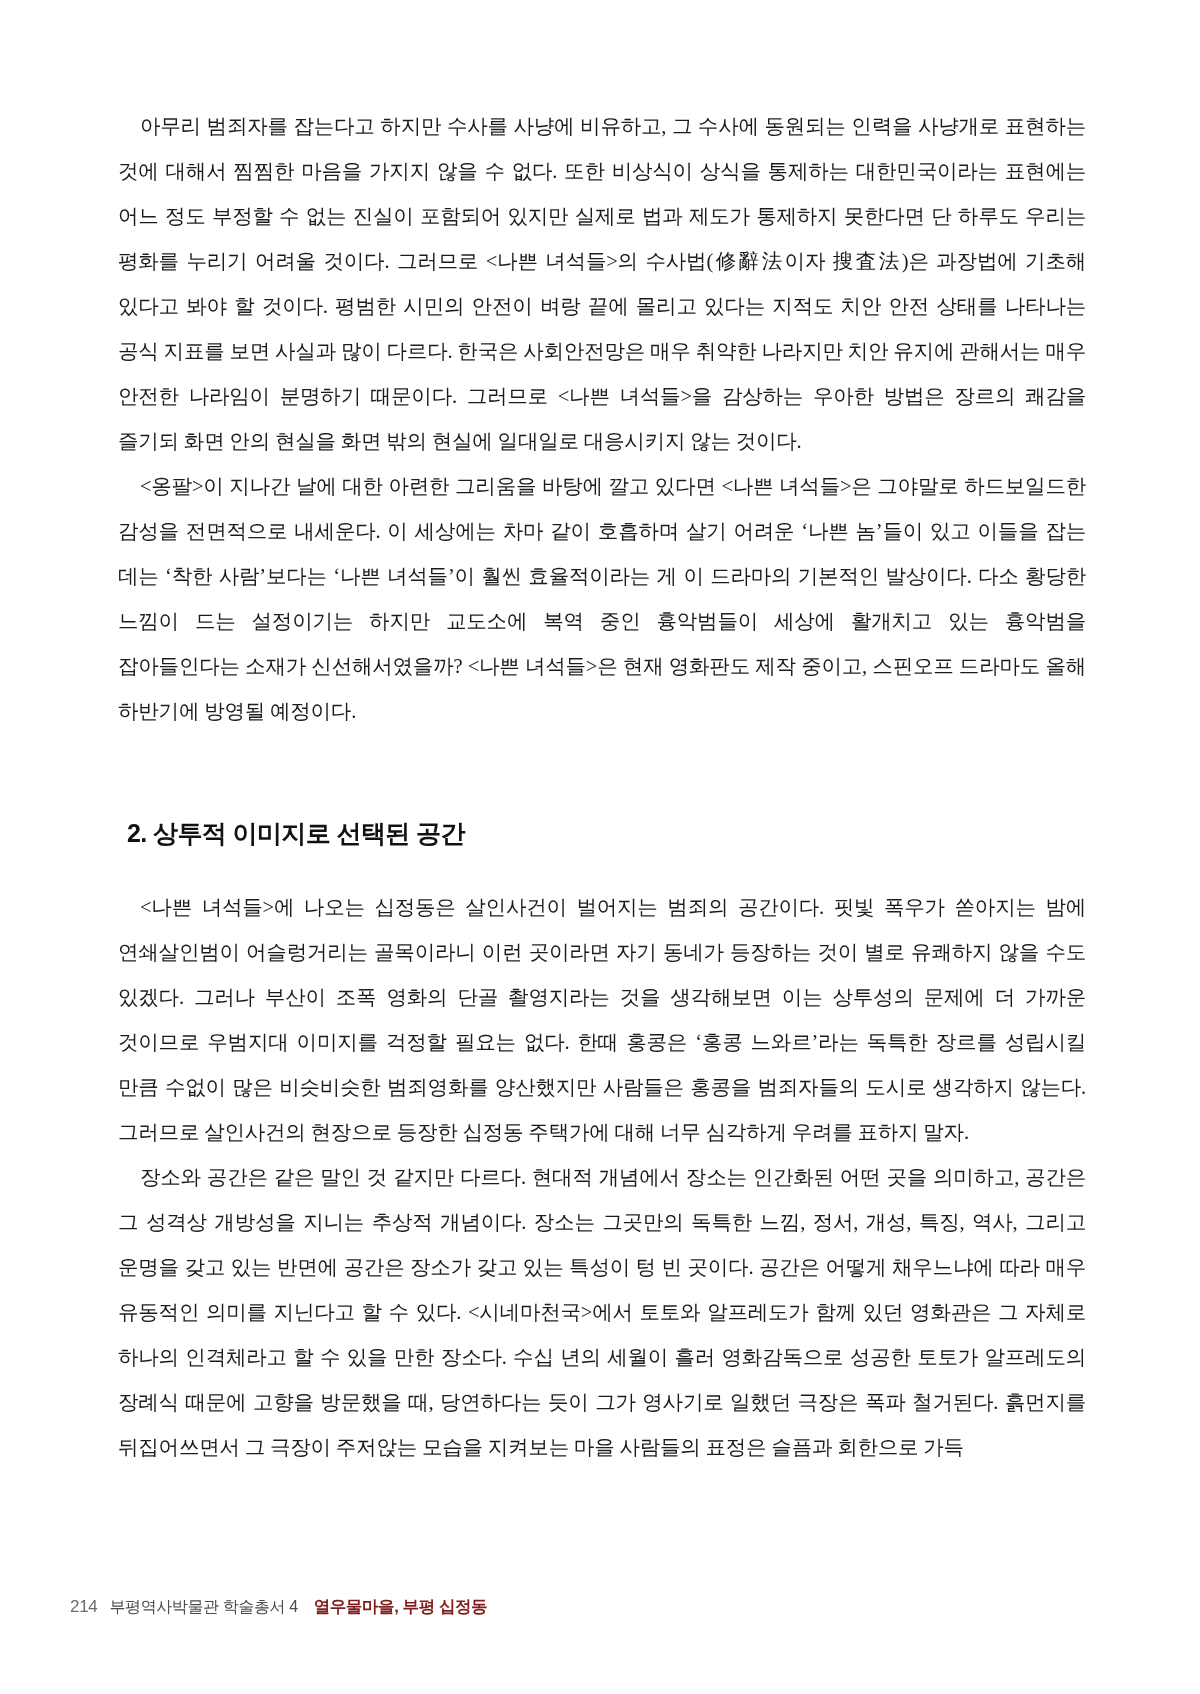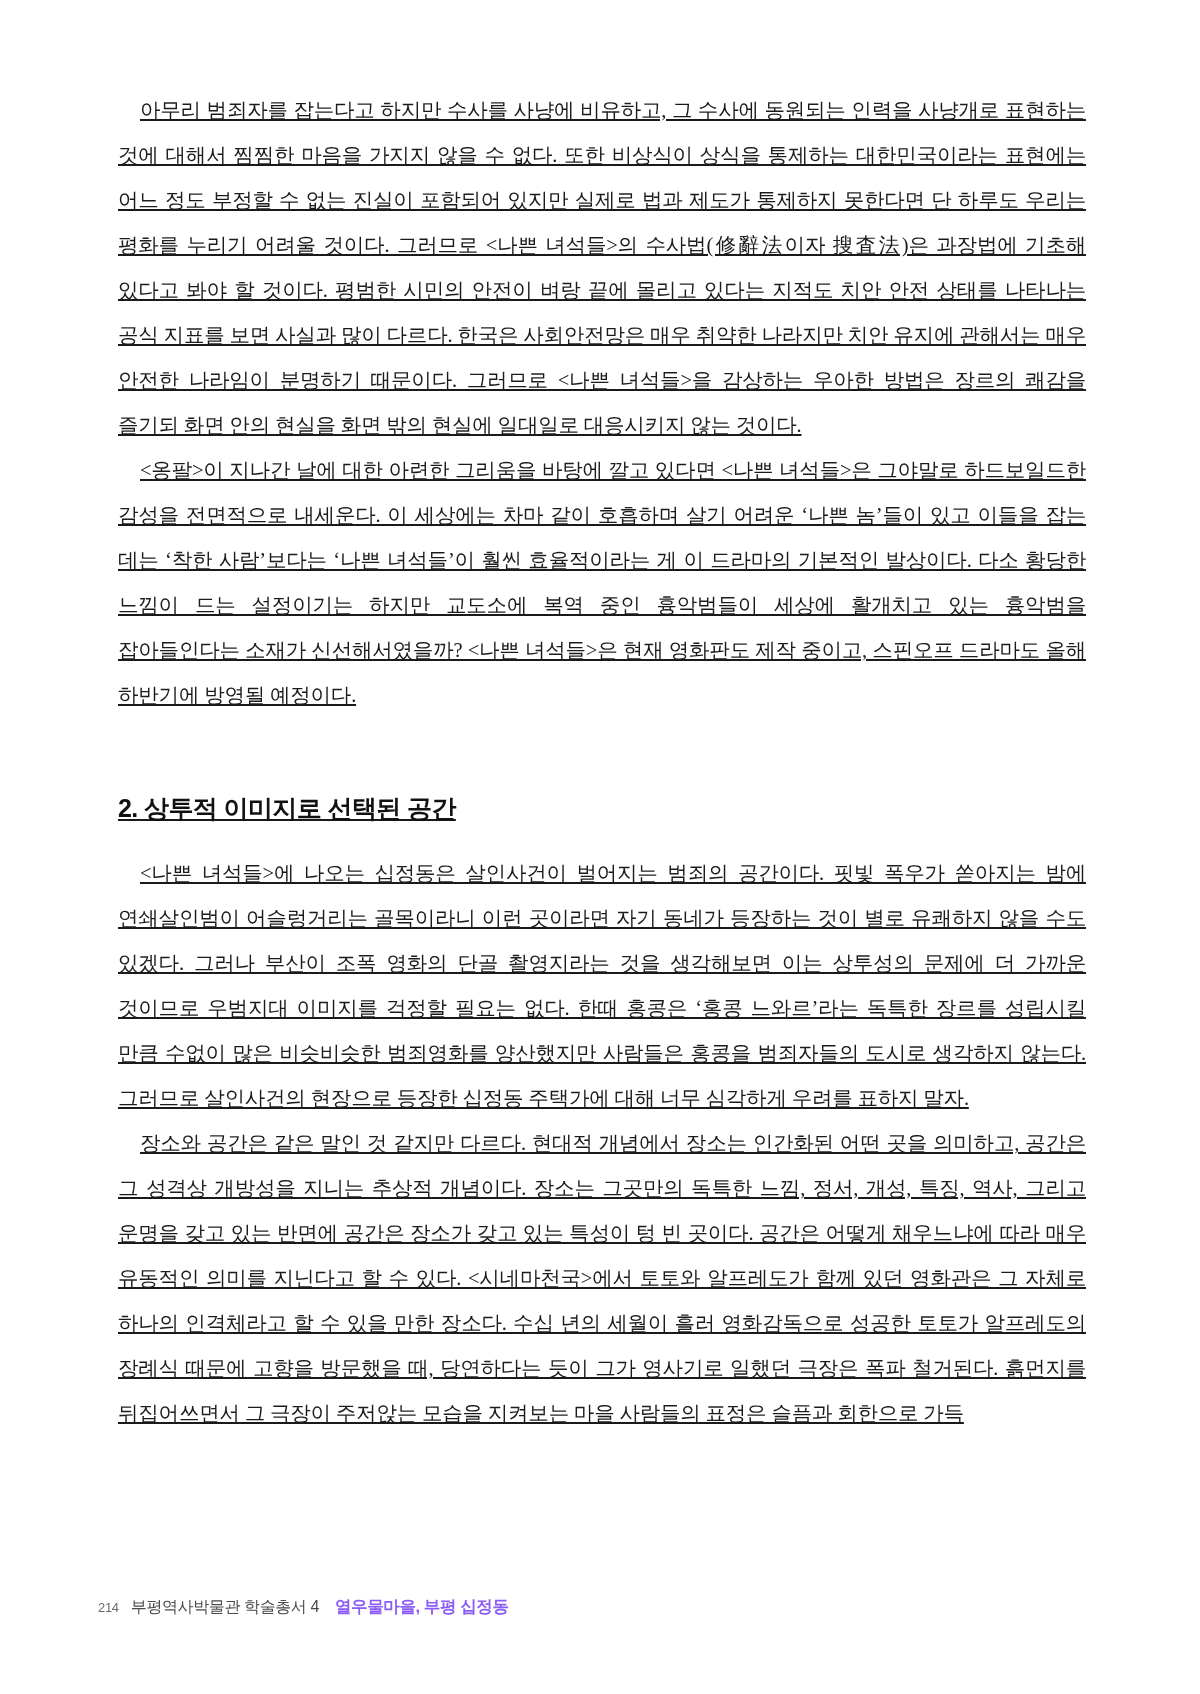--- a/index.html
+++ b/index.html
@@ -19,71 +19,69 @@
     position: absolute;
     top: 0;
     left: 0;
     width: 1200px;
     height: 1694px;
     background: #ffffff;
   }
   .content {
     position: absolute;
     left: 118px;
-    top: 88px;
+    top: 104px;
     width: 968px;
-    text-decoration: underline;
   }
   p.body-par {
     margin: 0;
     font-size: 20.5px;
     line-height: 45px;
     text-indent: 22px;
     text-align: justify;
     text-justify: inter-character;
     letter-spacing: -0.2px;
     word-break: keep-all;
     color: #1b1b1b;
   }
   h2.section-heading {
-    margin: 0;
+    margin: 9px;
     font-family: "Liberation Sans", sans-serif;
     font-weight: bold;
     font-size: 25px;
     letter-spacing: -0.6px;
     color: #111111;
   }
   .spacer-before-heading { height: 74px; }
   .spacer-after-heading { height: 26px; }
   .footer {
     position: absolute;
     left: 70px;
     bottom: 76px;
     display: flex;
     align-items: baseline;
     gap: 12px;
   }
   .footer-page-number {
     font-family: "Liberation Sans", sans-serif;
-    font-size: 13px;
+    font-size: 17px;
     color: #6b6b6b;
     letter-spacing: -0.3px;
-    margin-left: 28px;
   }
   .footer-series {
     font-family: "Liberation Sans", sans-serif;
     font-size: 16px;
     color: #4a4a4a;
     letter-spacing: -0.4px;
   }
   .footer-title {
     font-family: "Liberation Sans", sans-serif;
     font-size: 16.5px;
     font-weight: bold;
-    color: #8b5cf6;
+    color: #7f1d1d;
     letter-spacing: -0.4px;
     margin-left: 4px;
   }
 </style>
 </head>
 <body>
 
 <div class="page">
 
   <div class="content">

